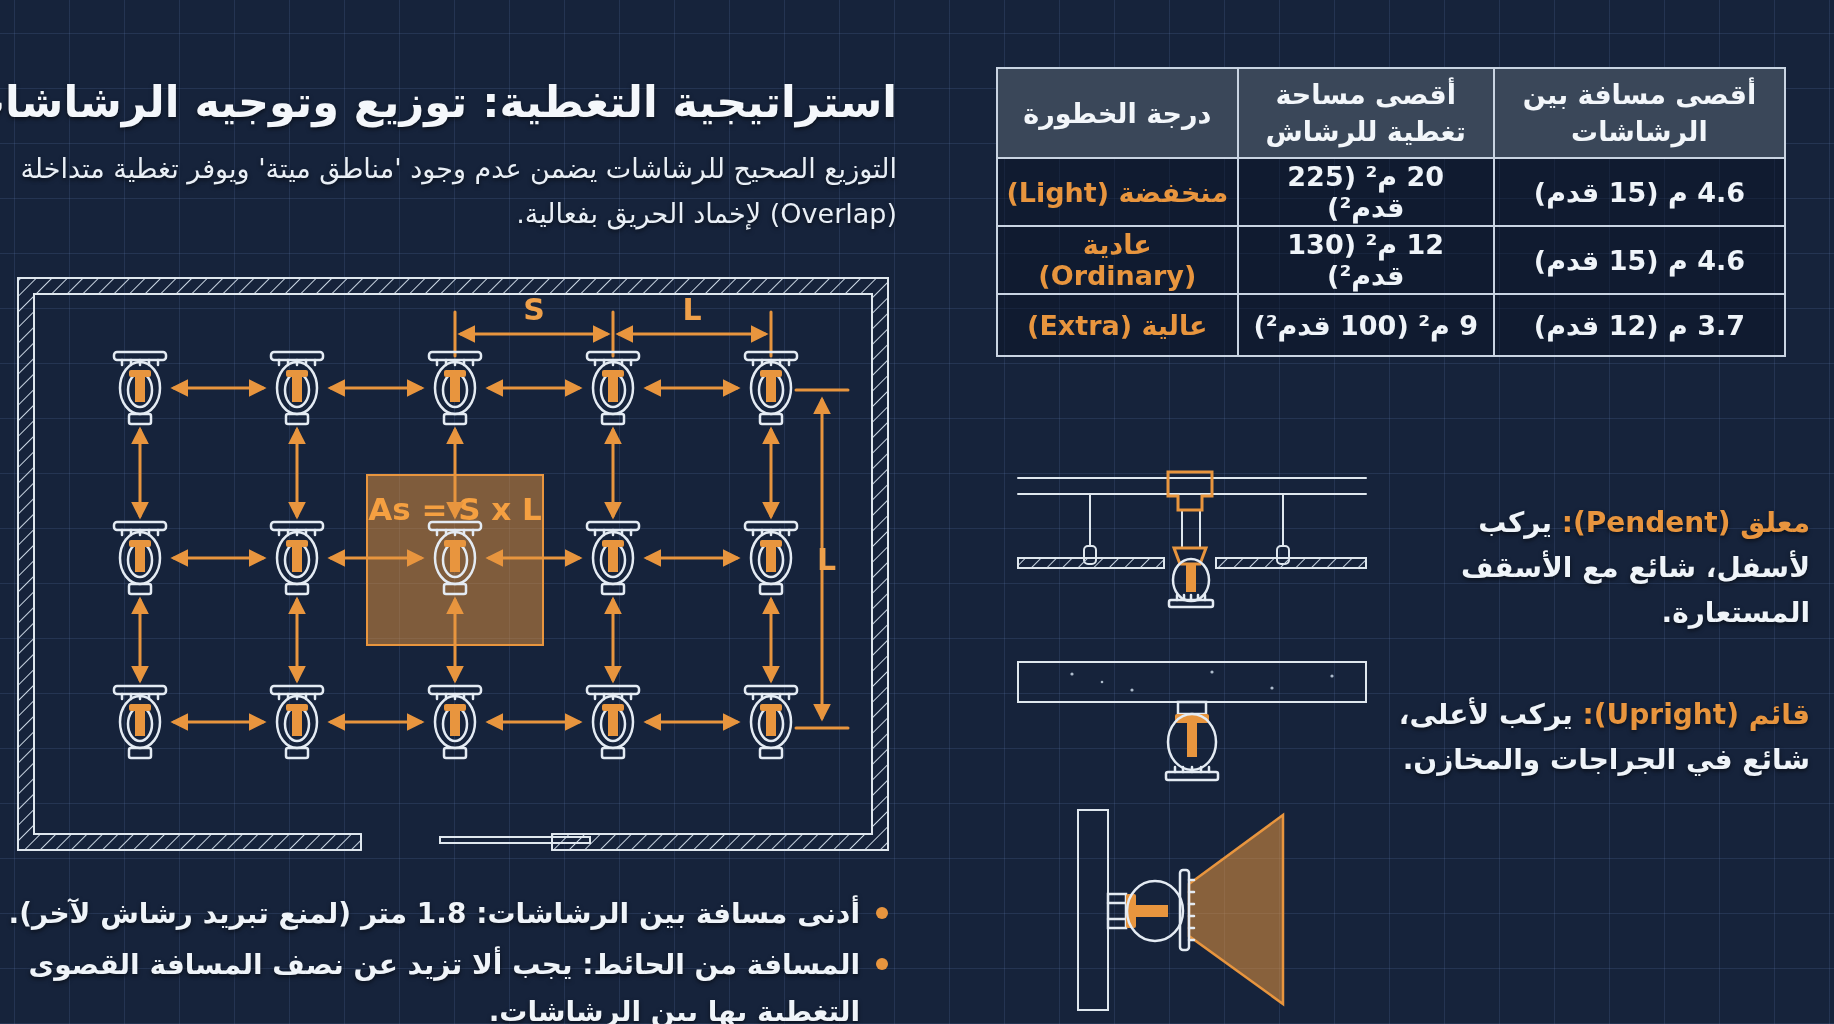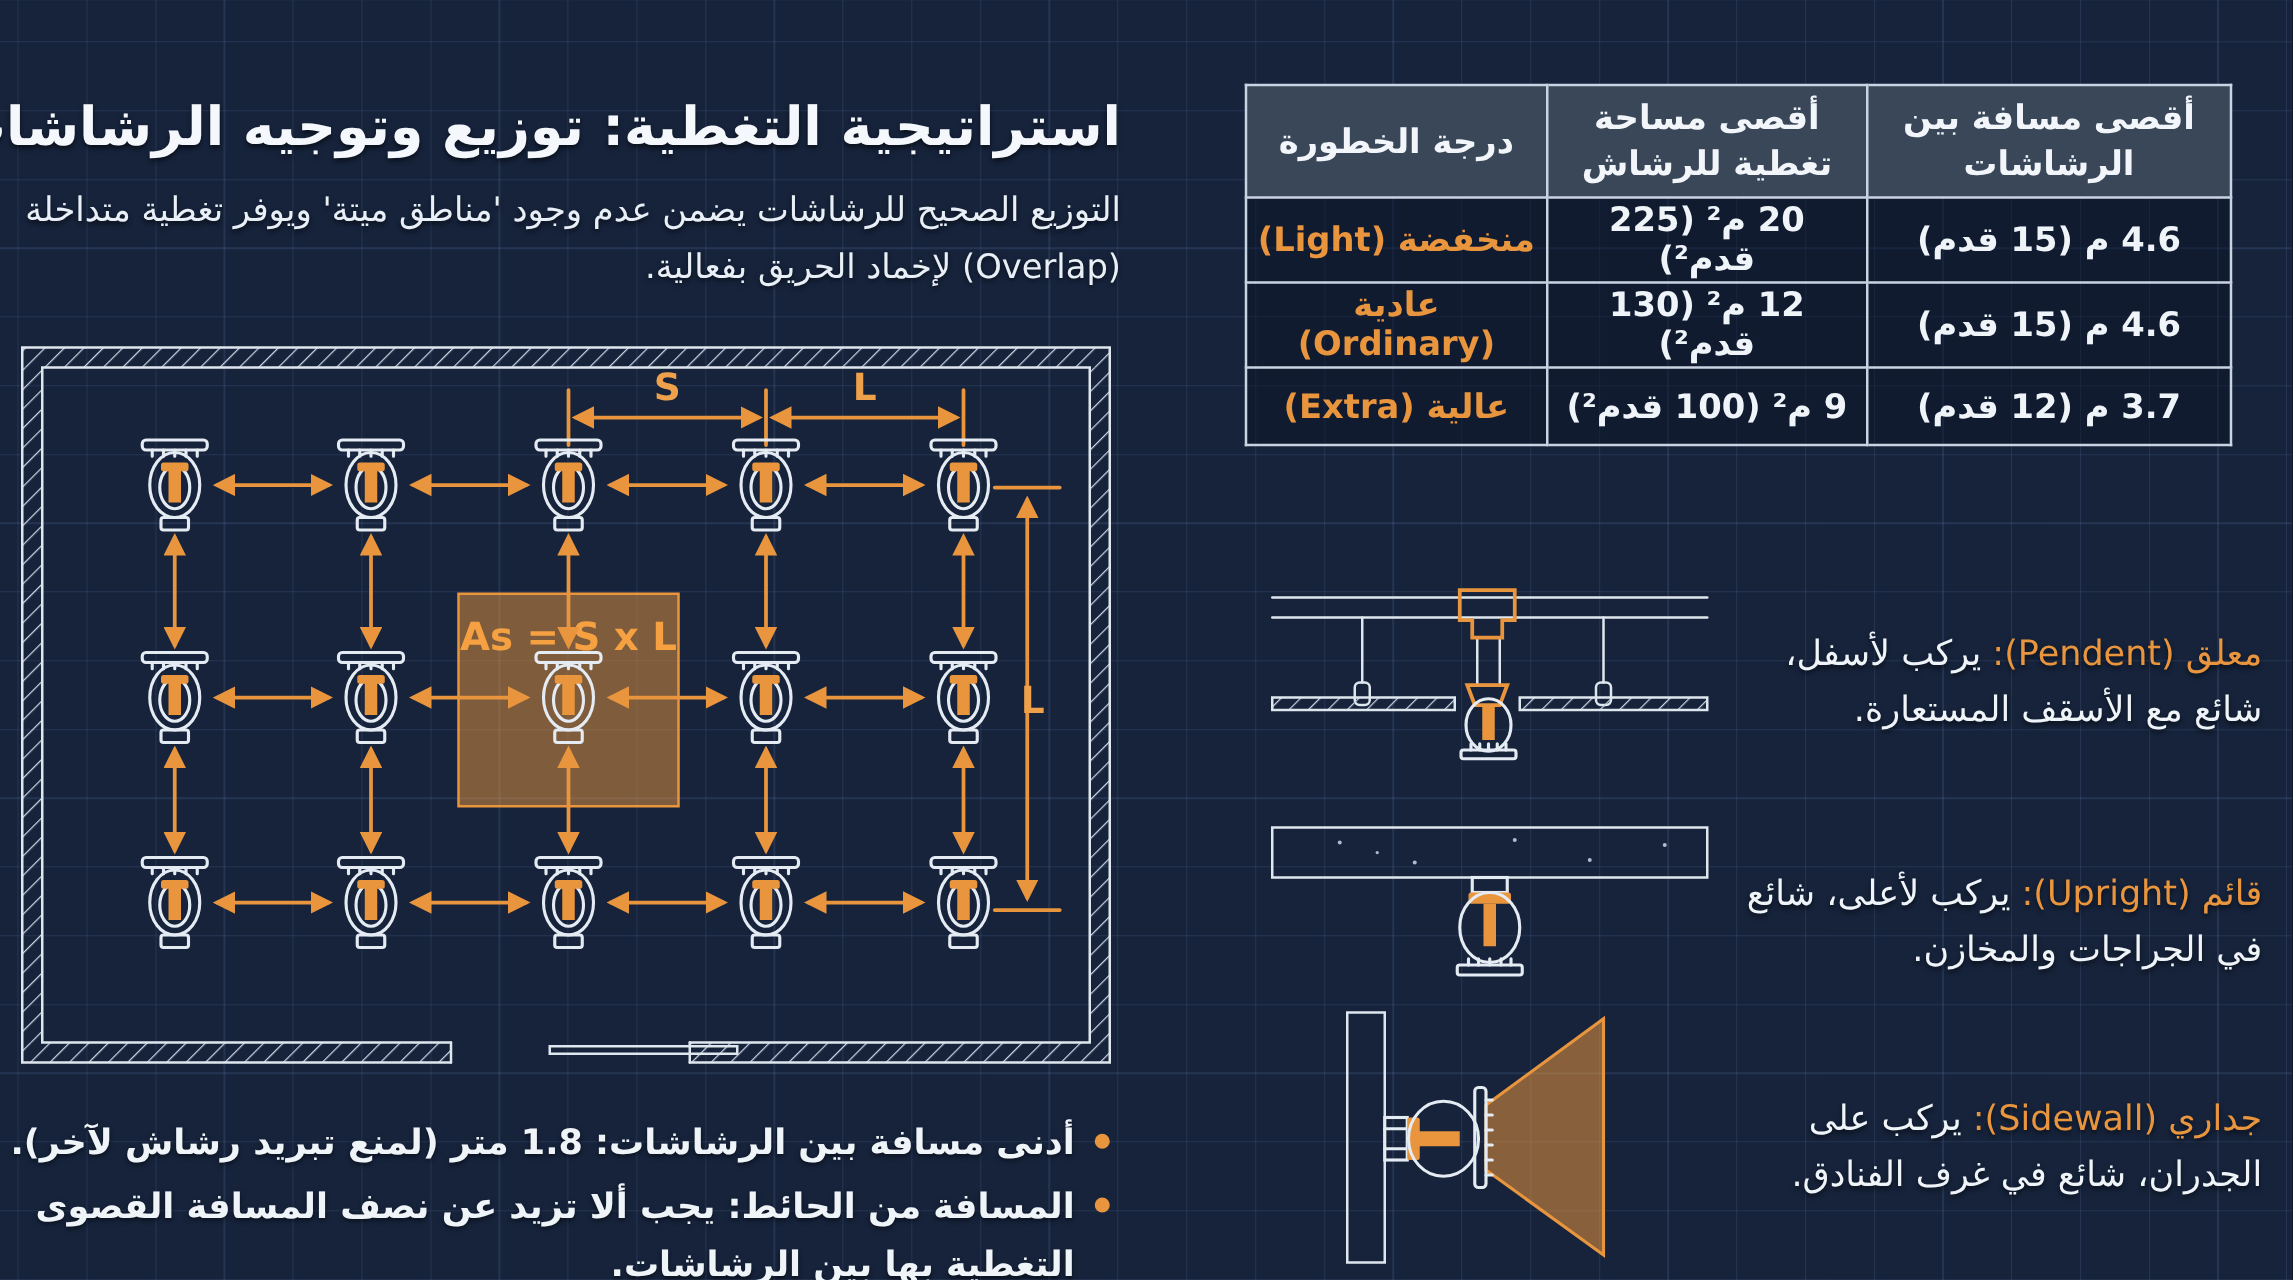--- a/index.html
+++ b/index.html
@@ -42,21 +42,21 @@
   table.spec td{background:rgba(9,17,35,0.45);height:56px;color:#EFF4F9;}
   table.spec td.hazard{color:#E8953E;text-align:center;}
 
   
   .orient-title{
     position:absolute;top:406px;right:65px;
     font-size:30px;font-weight:bold;white-space:nowrap;color:#F2F6FA;
   }
   .orient-text{
     position:absolute;right:24px;text-align:right;
-    font-size:28px;font-weight:normal;line-height:45px;color:#EFF4F9;
+    font-size:28px;font-weight:bold;line-height:45px;color:#EFF4F9;
   }
   .orient-text .oname{color:#E8953E;}
   .pendent-text{top:500px;width:434px;}
   .upright-text{top:692px;width:446px;}
   .sidewall-text{top:872px;width:446px;}
 
   
   .notes{position:absolute;top:874px;right:928px;width:906px;
     font-size:28px;font-weight:bold;line-height:47px;text-align:right;list-style:none;margin:16px;padding:0;}
   .notes li{position:relative;padding-right:30px;margin-bottom:4px;}
@@ -277,17 +277,14 @@
     <g>
       <rect x="46" y="88" width="18" height="34" class="w"></rect>
       <path class="w" d="M46,97 H64 M46,113 H64"></path>
       <rect x="64" y="88" width="10" height="34" rx="2" fill="#E8953E"></rect>
       <rect x="72" y="99" width="34" height="12" fill="#E8953E"></rect>
       <ellipse cx="93" cy="105" rx="28" ry="30" class="w"></ellipse>
       <rect x="118" y="64" width="9" height="80" rx="3" class="w"></rect>
       <path class="w" d="M127,74 h5 M127,86 h5 M127,98 h5 M127,110 h5 M127,122 h5 M127,134 h5"></path>
     </g>
   </svg>
-  <div class="orient-text sidewall-text shadowed">
-    <span class="oname">جداري (Sidewall):</span><span> يركب على الجدران، شائع في غرف الفنادق.</span>
-  </div>
 
 </div>
 
 </body></html>

